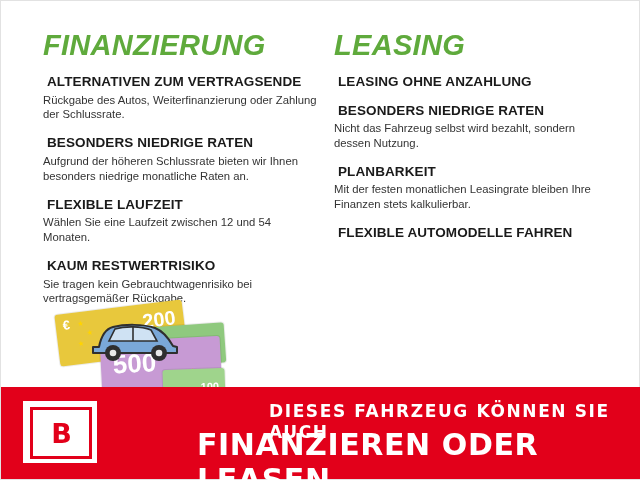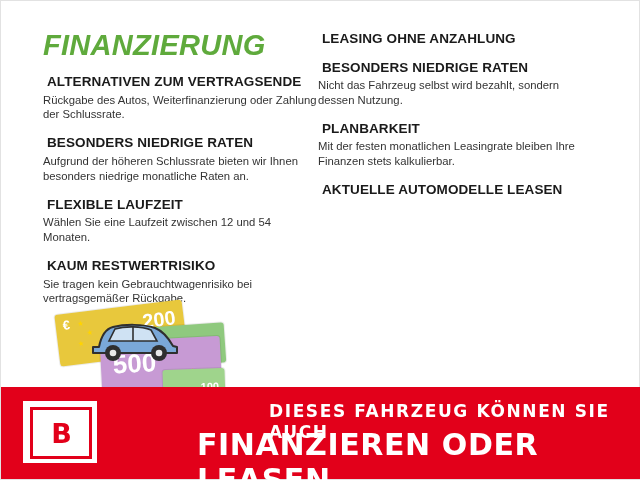--- a/index.html
+++ b/index.html
@@ -22,20 +22,21 @@
     border: 1px solid #e2e2e2;
   }
 
   
   .columns {
     position: absolute;
     top: 30px;
     left: 42px;
     width: 566px;
     display: flex;
+    gap: 16px;
   }
   .col {
     width: 275px;
   }
   .col-head {
     font-style: italic;
     font-weight: bold;
     font-size: 29px;
     letter-spacing: 0.3px;
     color: #5faa3c;
@@ -183,37 +184,38 @@
         <p class="block-body">Wählen Sie eine Laufzeit zwischen 12 und 54 Monaten.</p>
       </div>
 
       <div class="block">
         <p class="block-title">KAUM RESTWERTRISIKO</p>
         <p class="block-body">Sie tragen kein Gebrauchtwagenrisiko bei vertragsgemäßer Rückgabe.</p>
       </div>
     </div>
 
     <div class="col">
+      <h1 class="col-head">LEASING</h1>
 
       <div class="block">
         <p class="block-title">LEASING OHNE ANZAHLUNG</p>
       </div>
 
       <div class="block">
         <p class="block-title">BESONDERS NIEDRIGE RATEN</p>
         <p class="block-body">Nicht das Fahrzeug selbst wird bezahlt, sondern dessen Nutzung.</p>
       </div>
 
       <div class="block">
         <p class="block-title">PLANBARKEIT</p>
         <p class="block-body">Mit der festen monatlichen Leasingrate bleiben Ihre Finanzen stets kalkulierbar.</p>
       </div>
 
       <div class="block">
-        <p class="block-title">AKTUELLE AUTOMODELLE LEASEN</p>
+        <p class="block-title">FLEXIBLE AUTOMODELLE FAHREN</p>
       </div>
     </div>
   </div>
 
   <div class="illustration">
 
     <div class="note" style="left:22px; top:6px; width:128px; height:52px; background:#e8c83c; transform: rotate(-7deg);">
       <span class="denom" style="right:8px; top:6px; font-size:20px; color:#ffffff;">200</span>
       <span class="euro" style="left:7px; top:4px; font-size:13px; color:#ffffff;">€</span>
       <span class="star" style="left:22px; top:8px;">★</span>

